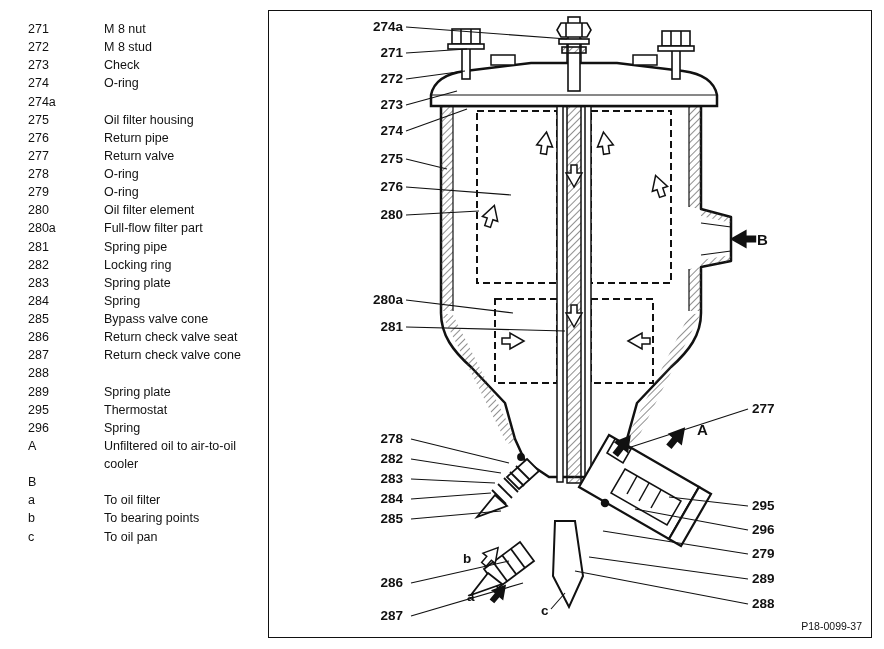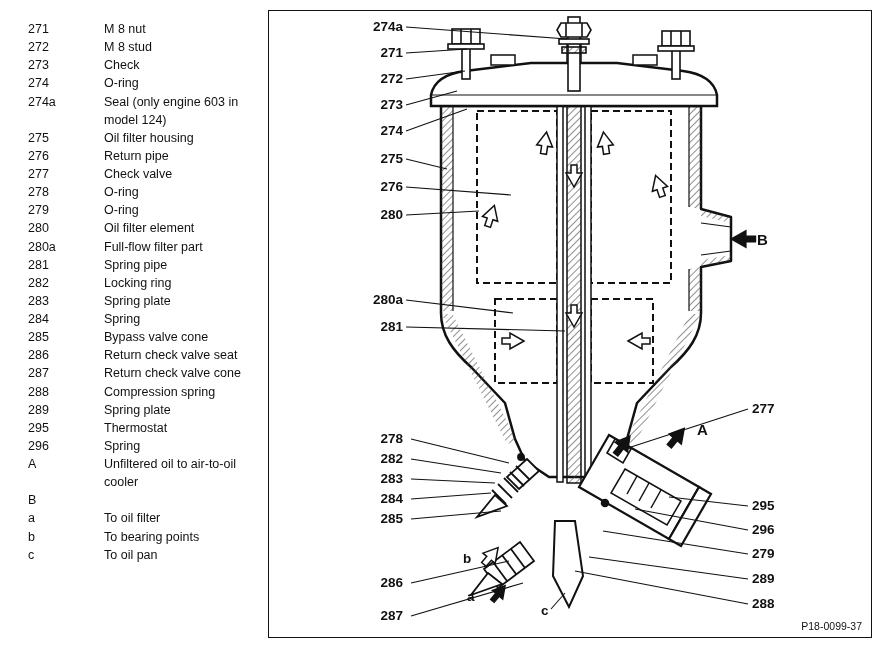--- a/index.html
+++ b/index.html
@@ -50,36 +50,35 @@
     <span class="legend-label">Check</span>
   </div>
 
   <div class="legend-row">
     <span class="legend-key">274</span>
     <span class="legend-label">O-ring</span>
   </div>
 
   <div class="legend-row">
     <span class="legend-key">274a</span>
-    <span class="legend-label">Seal (only engine 603 in model 124)</span>
   </div>
 
   <div class="legend-row">
     <span class="legend-key">275</span>
     <span class="legend-label">Oil filter housing</span>
   </div>
 
   <div class="legend-row">
     <span class="legend-key">276</span>
     <span class="legend-label">Return pipe</span>
   </div>
 
   <div class="legend-row">
     <span class="legend-key">277</span>
-    <span class="legend-label">Check valve</span>
+    <span class="legend-label">Return valve</span>
   </div>
 
   <div class="legend-row">
     <span class="legend-key">278</span>
     <span class="legend-label">O-ring</span>
   </div>
 
   <div class="legend-row">
     <span class="legend-key">279</span>
     <span class="legend-label">O-ring</span>
@@ -125,21 +124,20 @@
     <span class="legend-label">Return check valve seat</span>
   </div>
 
   <div class="legend-row">
     <span class="legend-key">287</span>
     <span class="legend-label">Return check valve cone</span>
   </div>
 
   <div class="legend-row">
     <span class="legend-key">288</span>
-    <span class="legend-label">Compression spring</span>
   </div>
 
   <div class="legend-row">
     <span class="legend-key">289</span>
     <span class="legend-label">Spring plate</span>
   </div>
 
   <div class="legend-row">
     <span class="legend-key">295</span>
     <span class="legend-label">Thermostat</span>

